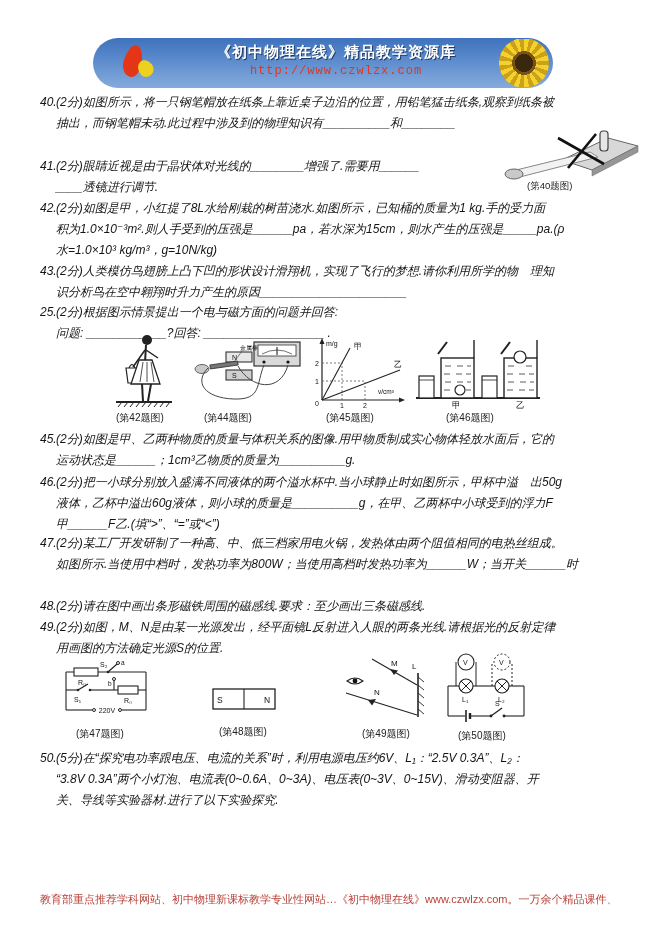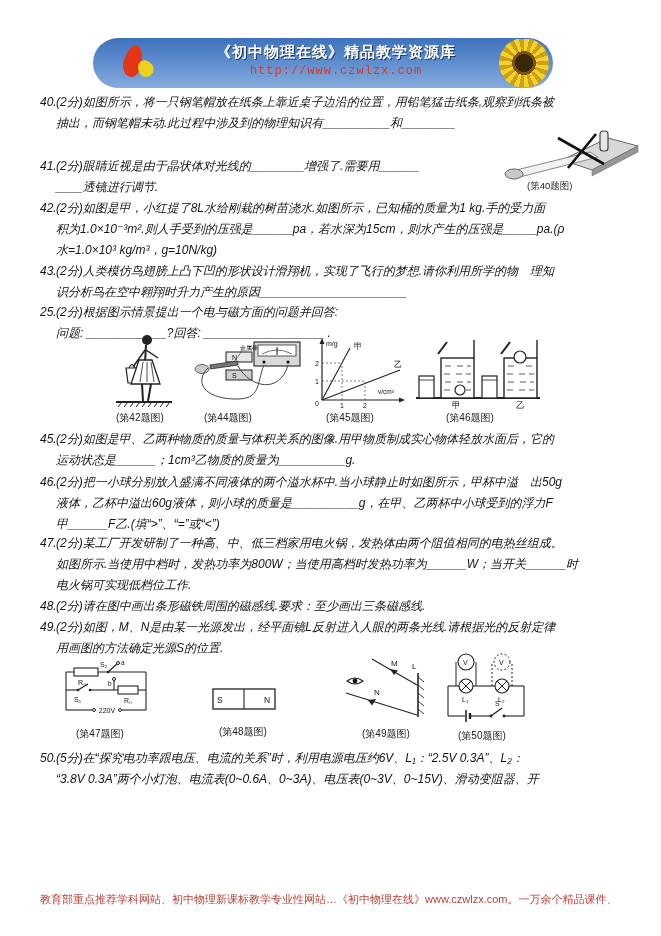--- a/index.html
+++ b/index.html
@@ -114,21 +114,20 @@
     <div class="ln">液体，乙杯中溢出60g液体，则小球的质量是__________g，在甲、乙两杯中小球受到的浮力F</div>
     <div class="ln">甲______F乙.(填“&gt;”、“=”或“&lt;”)</div>
   </div>
 </div>
 
 <div class="q" style="top:533px">
   <span class="num">47.</span>
   <div class="body">
     <div class="ln">(2分)某工厂开发研制了一种高、中、低三档家用电火锅，发热体由两个阻值相同的电热丝组成。</div>
     <div class="ln">如图所示.当使用中档时，发热功率为800W；当使用高档时发热功率为______W；当开关______时</div>
-    <div class="ln">电火锅可实现低档位工作.</div>
   </div>
 </div>
 
 <div class="q" style="top:596px">
   <span class="num">48.</span>
   <div class="body">
     <div class="ln">(2分)请在图中画出条形磁铁周围的磁感线.要求：至少画出三条磁感线.</div>
   </div>
 </div>
 
@@ -138,20 +137,21 @@
     <div class="ln">(2分)如图，M、N是由某一光源发出，经平面镜L反射进入人眼的两条光线.请根据光的反射定律</div>
     <div class="ln">用画图的方法确定光源S的位置.</div>
   </div>
 </div>
 
 <div class="q" style="top:748px">
   <span class="num">50.</span>
   <div class="body">
     <div class="ln">(5分)在“探究电功率跟电压、电流的关系”时，利用电源电压约6V、L₁：“2.5V 0.3A”、L₂：</div>
     <div class="ln">“3.8V 0.3A”两个小灯泡、电流表(0~0.6A、0~3A)、电压表(0~3V、0~15V)、滑动变阻器、开</div>
+    <div class="ln">关、导线等实验器材.进行了以下实验探究.</div>
   </div>
 </div>
 
 <div class="fig" style="left:500px;top:130px">
   <svg width="140" height="52" viewBox="0 0 140 52">
     <polygon points="62,30 108,8 138,16 92,40" fill="#d8d8d8" stroke="#666" stroke-width="1"></polygon>
     <polygon points="92,40 138,16 138,22 92,46" fill="#969696" stroke="#666" stroke-width="0.5"></polygon>
     <polygon points="8,42 90,22 98,27 16,48" fill="#f2f2f2" stroke="#888" stroke-width="1"></polygon>
     <rect x="100" y="1" width="8" height="20" rx="3" fill="#e6e6e6" stroke="#444" stroke-width="1.2"></rect>
     <line x1="58" y1="8" x2="104" y2="34" stroke="#111" stroke-width="2.6"></line>

